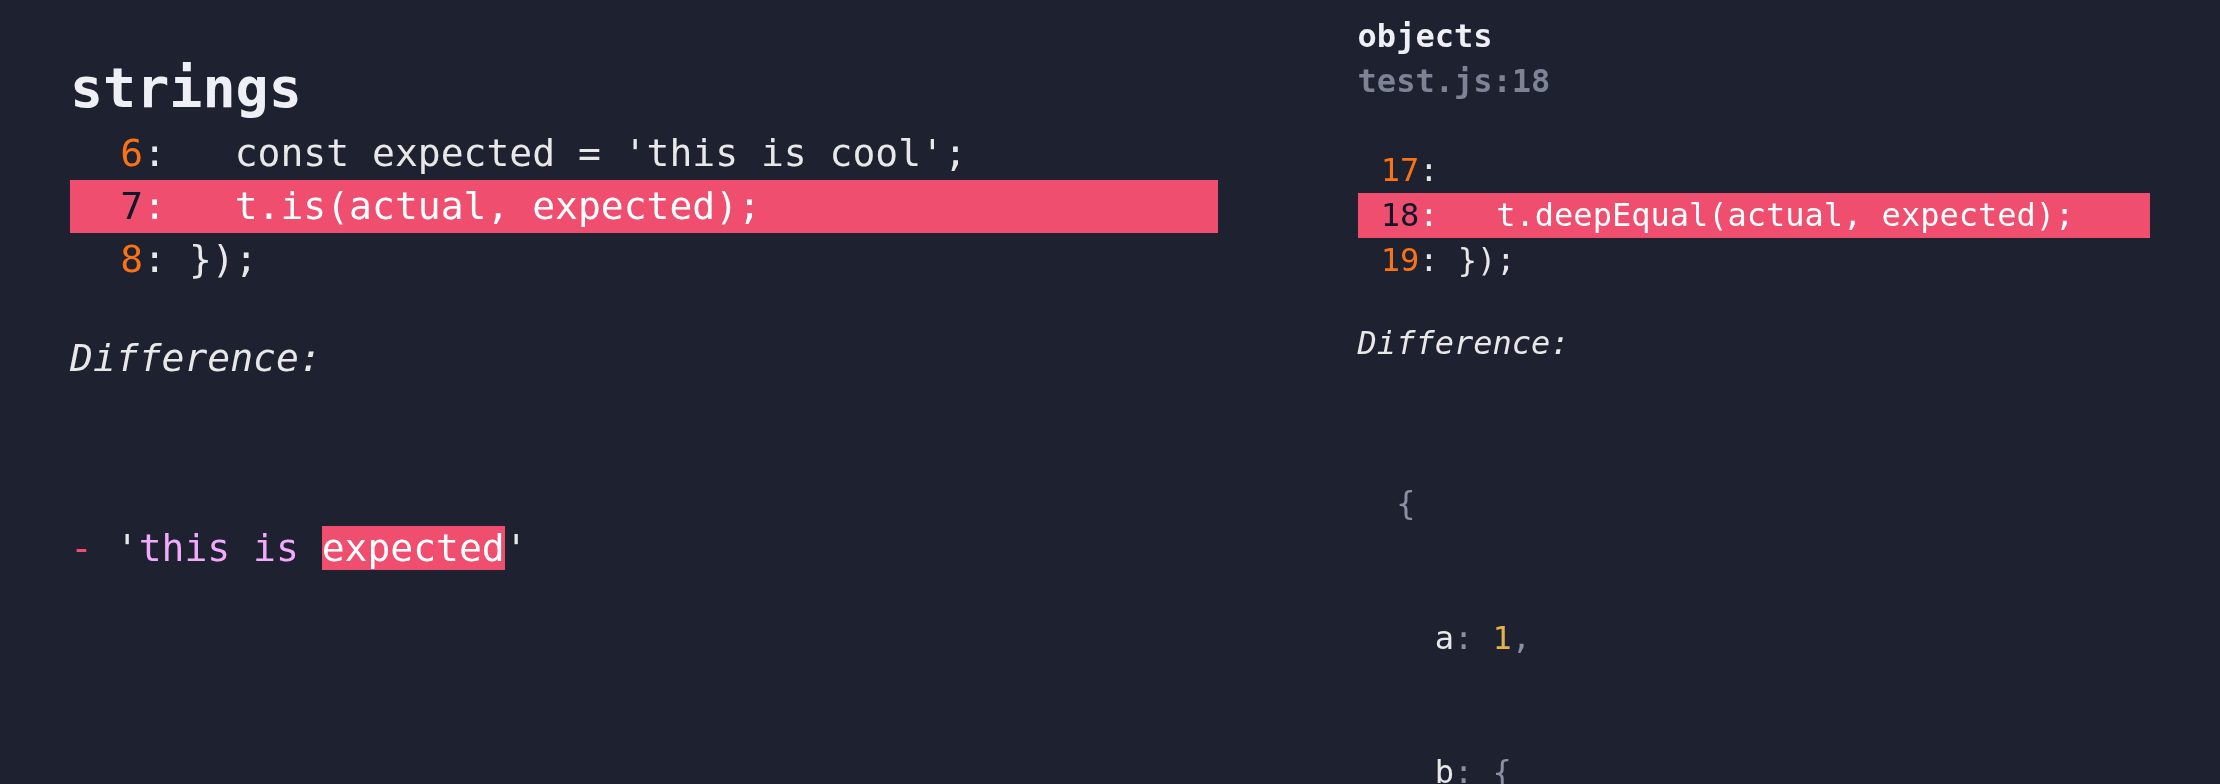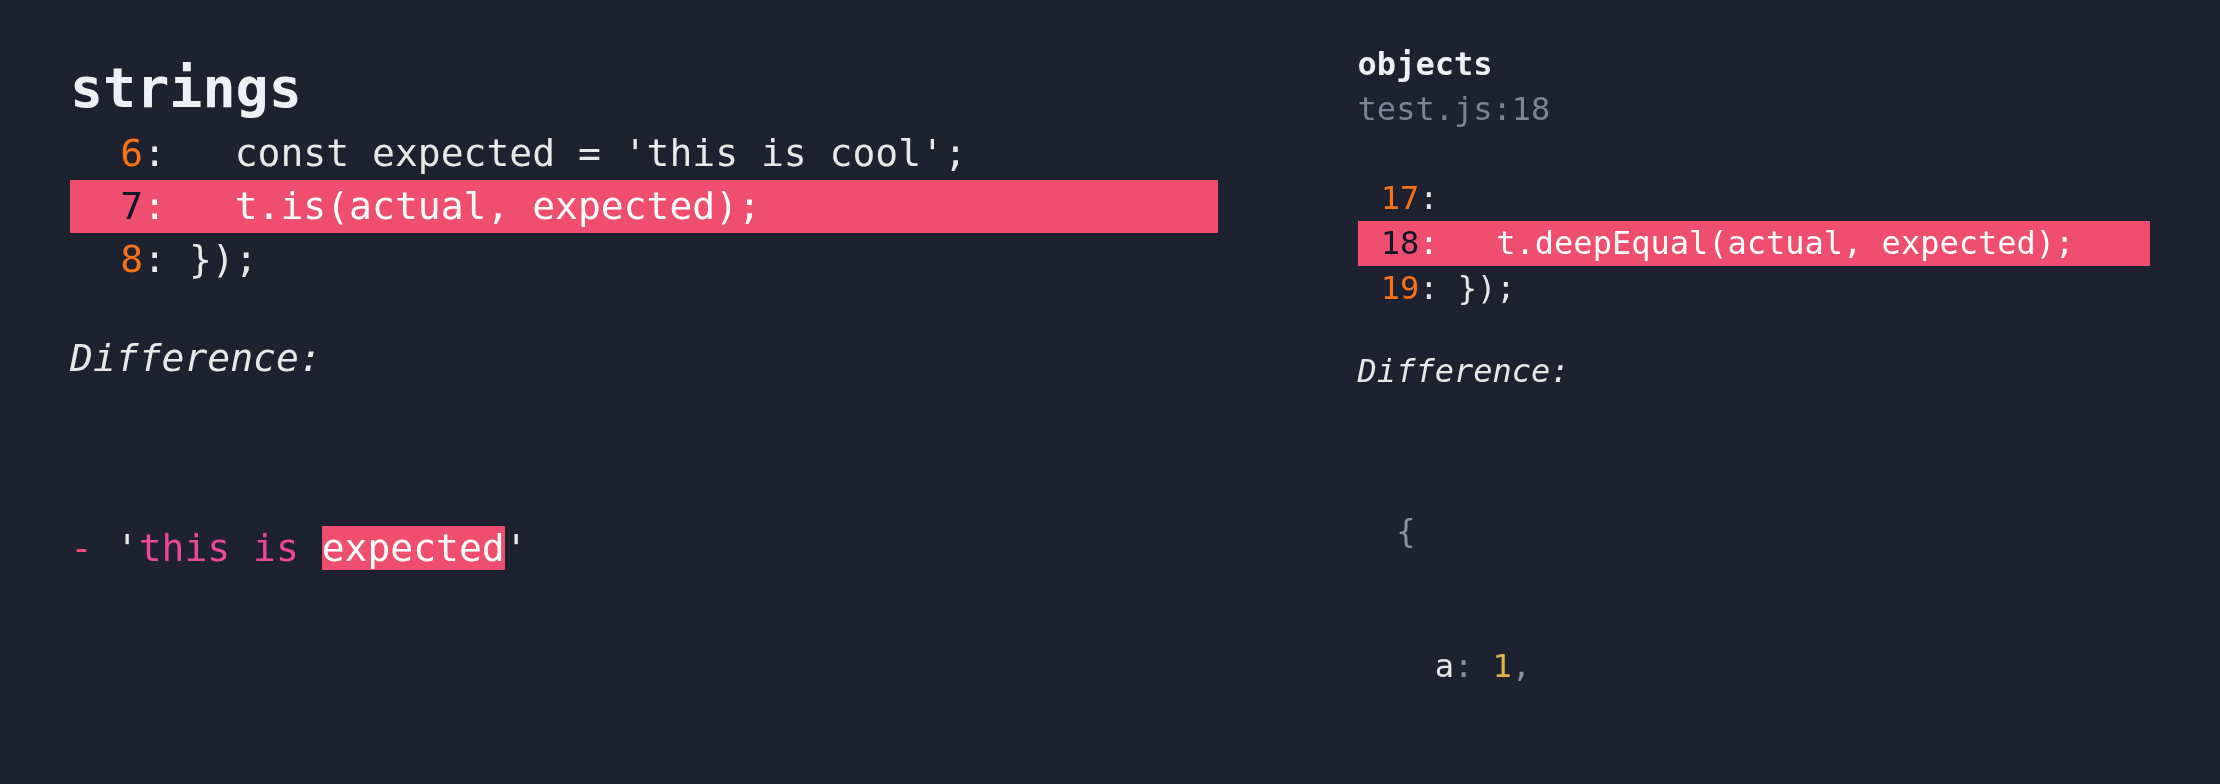--- a/index.html
+++ b/index.html
@@ -10,23 +10,23 @@
       font-size: 38px;
       line-height: 1.4;
       width: 2220px;
       height: 784px;
       display: flex;
     }
     .panel {
       padding: 50px 70px;
     }
     .panel-left { flex: 0 0 58%; }
-    .panel-right { flex: 0 0 42%; padding-top: 42px; font-size: 32px; }
+    .panel-right { flex: 0 0 42%; padding-top: 14px; font-size: 32px; }
     .panel-right .title { font-size: 32px; }
-    .panel-right .location { font-size: 32px; }
+    .panel-right .location { font-size: 32px; font-weight: bold; }
     .title {
       font-weight: 700;
       color: #eef0f5;
       font-size: 55px;
     }
     .location {
       color: #7d8295;
       font-size: 42px;
       margin-bottom: 1.4em;
     }
@@ -47,21 +47,21 @@
     }
     .highlighted .line-num { color: #0f172a; }
     .diff-label {
       color: #e8e8e8;
       margin-bottom: 0.8em;
       font-style: italic;
     }
     .diff-block { white-space: pre; }
     .marker-minus { color: #ef4e6e; }
     .quote { color: #e8e8e8; }
-    .str-frag { color: #ec4899; }
+    .str-frag { color: #f0abfc; }
     .num-frag { color: #e4b24a; }
     .bg-red { background: #ef4e6e; color: #fff; }
     .punc { color: #8a8fa1; }
     .obj-brace { color: #8a8fa1; }
     .prop { color: #e8e8e8; }
   </style>
 </head>
 <body>
 
 <div class="panel panel-left">

